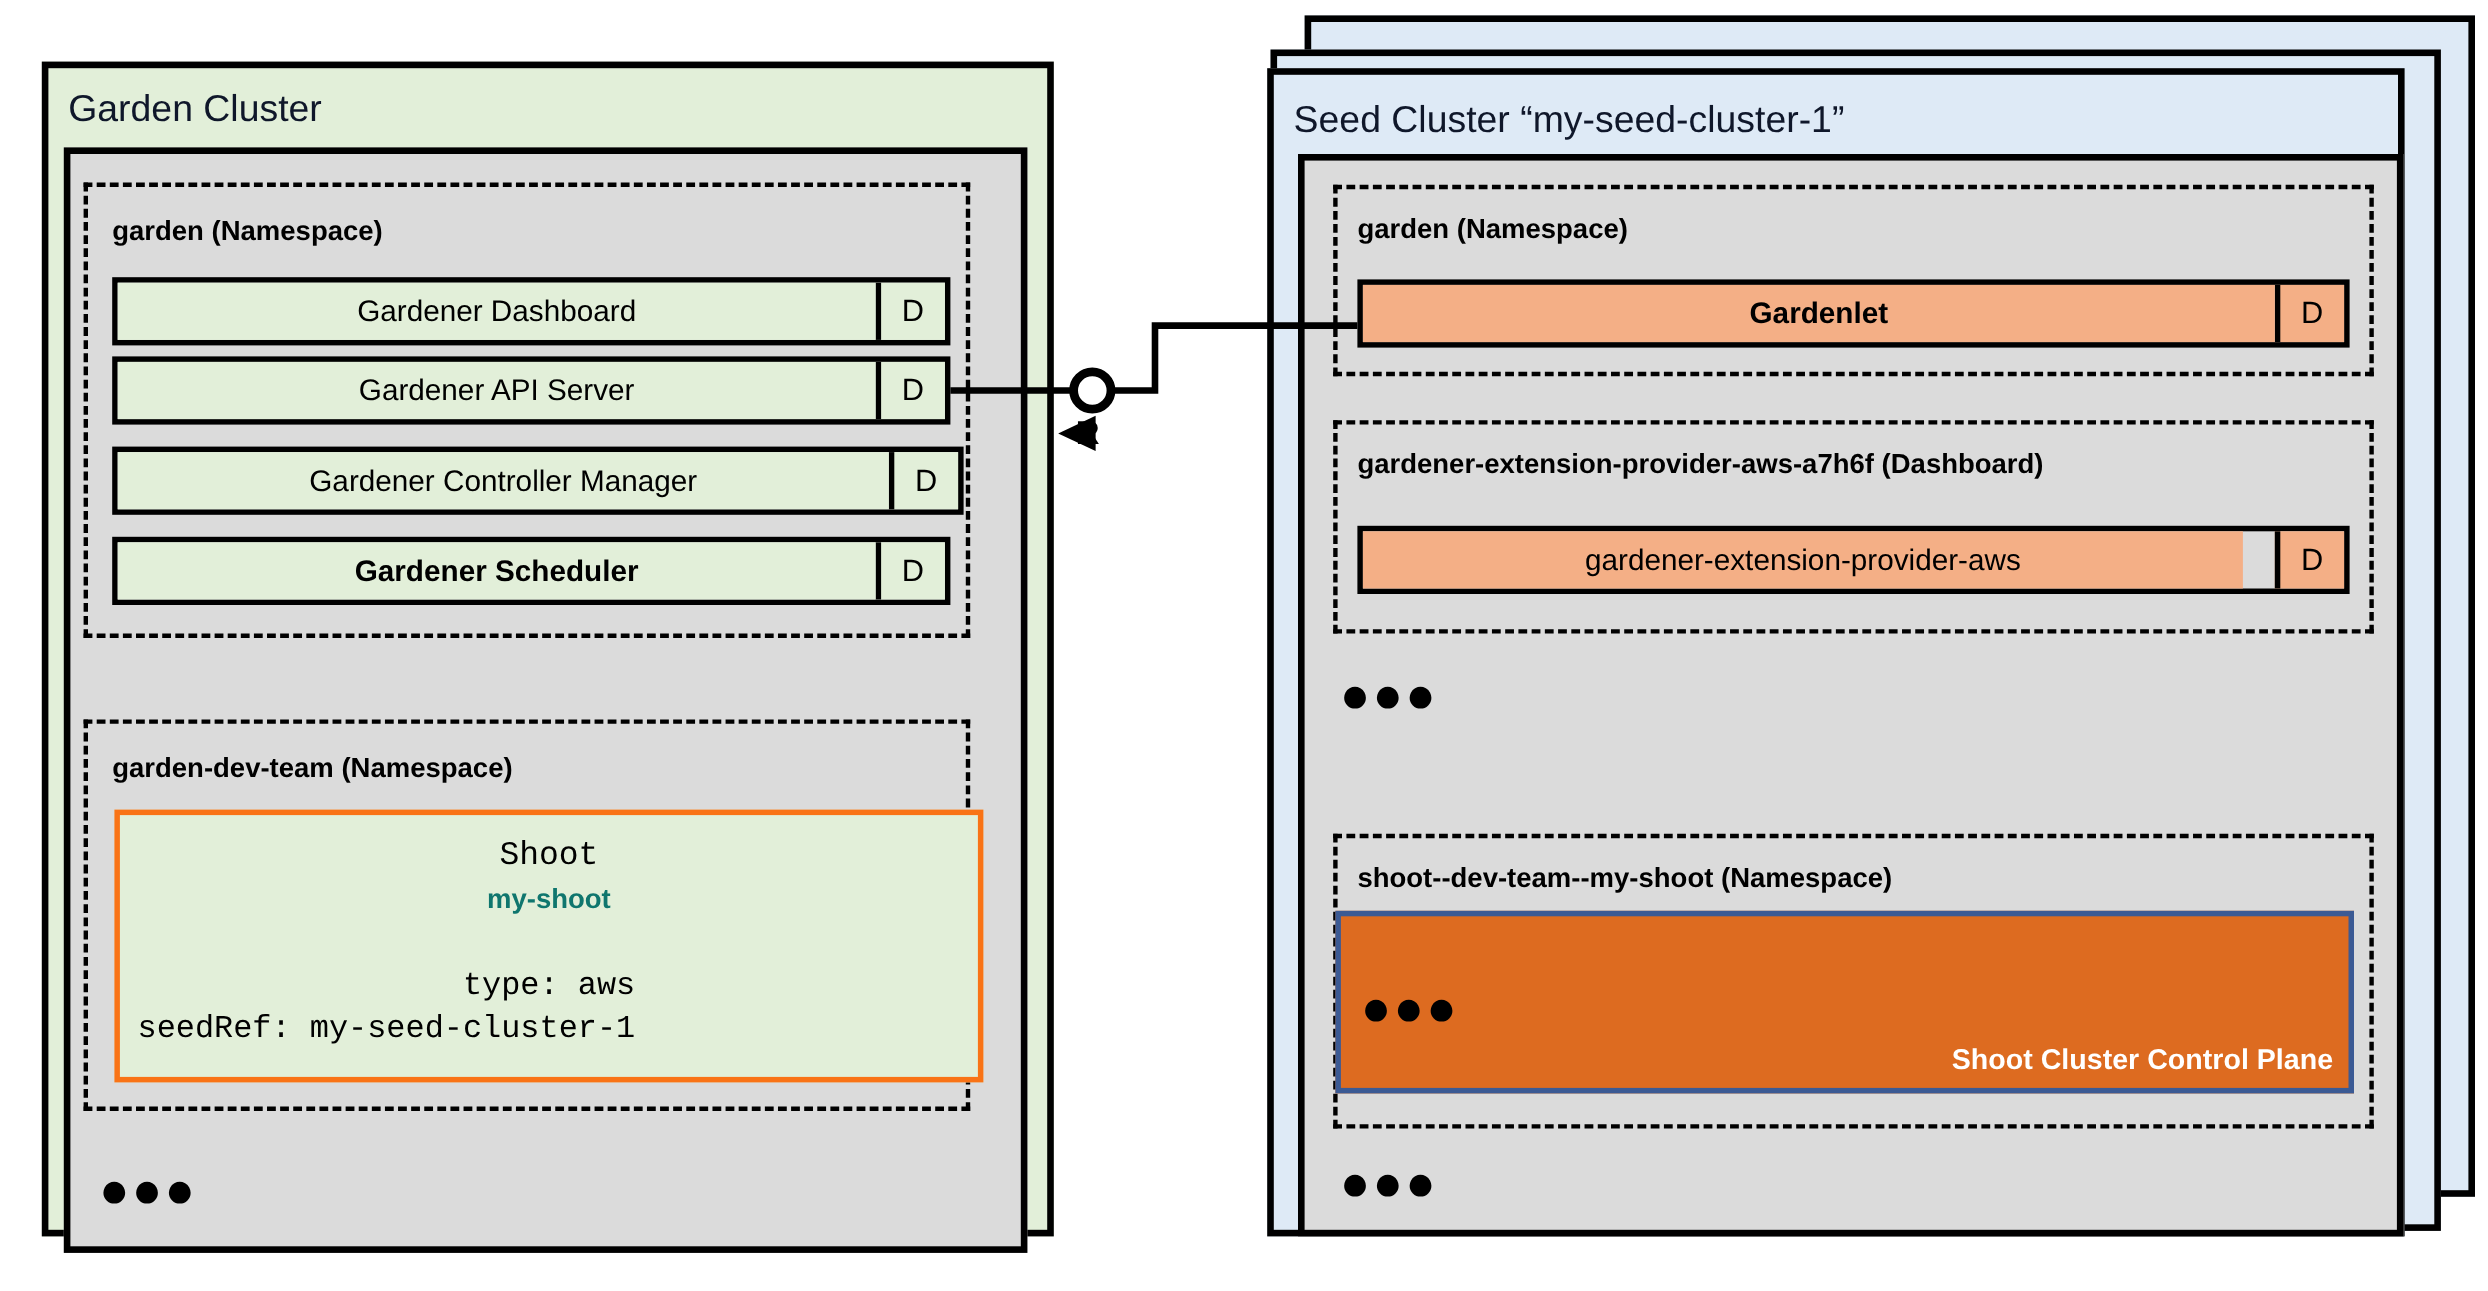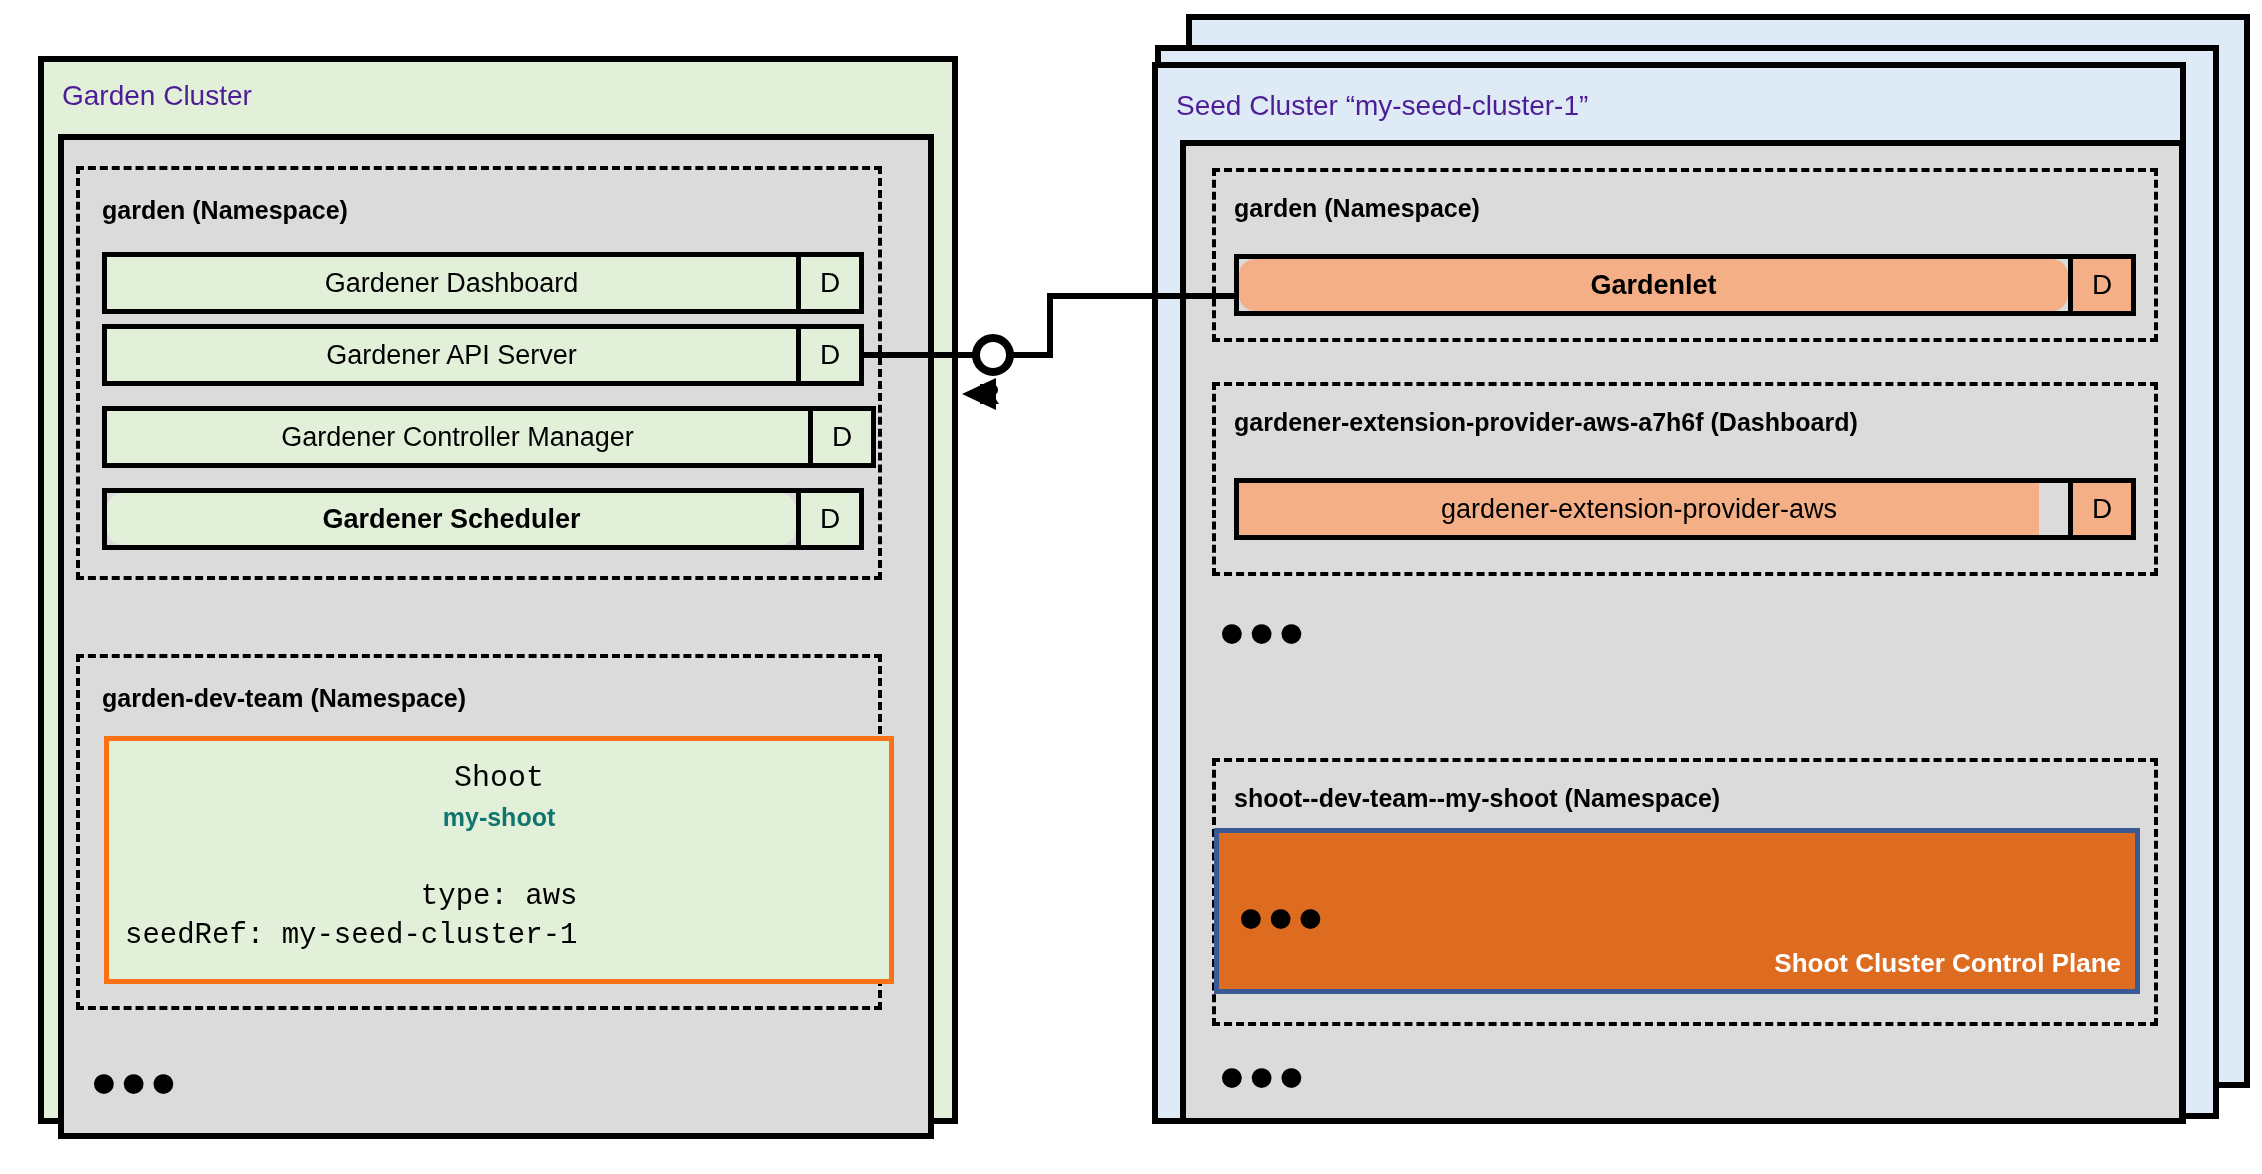--- a/index.html
+++ b/index.html
@@ -16,23 +16,23 @@
   }
 
   .abs { position: absolute; box-sizing: border-box; }
 
   
   .cluster {
     border: 6px solid #000;
   }
   .cluster-title {
     position: absolute;
-    font-size: 28px;
+    font-size: 34px;
     font-weight: 400;
-    color: #4c1d95;
+    color: #0f172a;
     white-space: nowrap;
     line-height: 1;
   }
 
   
   #garden-cluster {
     left: 38px; top: 56px; width: 920px; height: 1068px;
     background: #E2EFD9;
   }
   #seed-cluster-back {
@@ -94,21 +94,21 @@
     flex: 0 0 58px;
     border-left: 5px solid #000;
     display: flex;
     align-items: center;
     justify-content: center;
     font-size: 28px;
     color: #000;
   }
   .comp-green .body, .comp-green .kind { background: #E2EFD9; }
   .comp-orange .body, .comp-orange .kind { background: #F4AF86; }
-  .bold .body { font-weight: bold; border-radius: 16px; }
+  .bold .body { font-weight: bold; }
 
   
   #shoot-box {
     left: 104px; top: 736px; width: 790px; height: 248px;
     background: #E2EFD9;
     border: 5px solid #f97316;
   }
   .shoot-kind {
     position: absolute; left: 0; right: 0; top: 20px;
     text-align: center;

